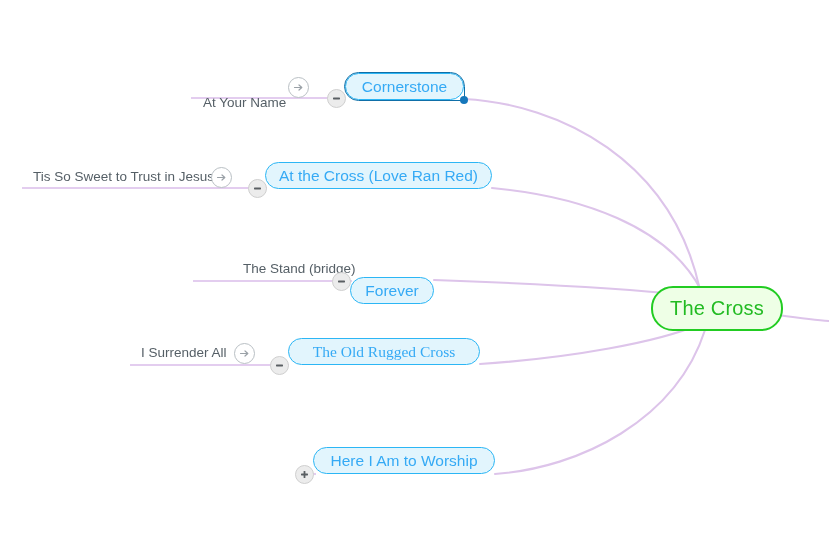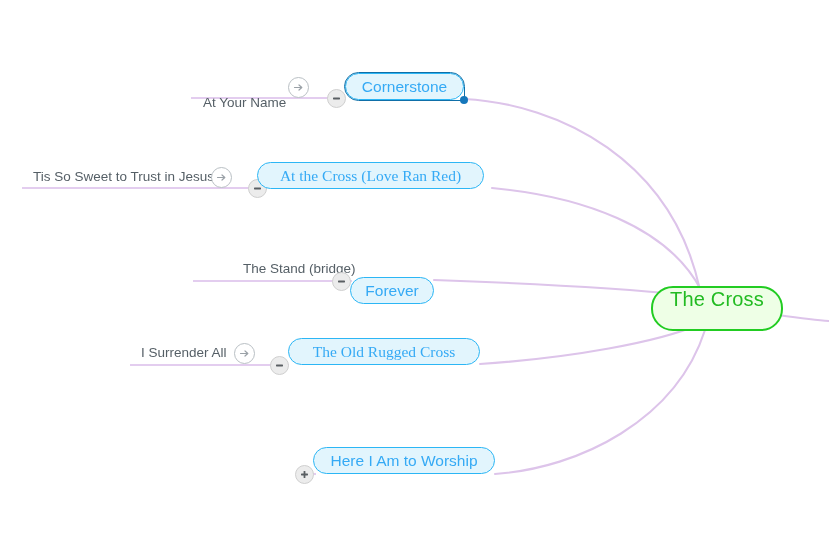--- a/index.html
+++ b/index.html
@@ -31,21 +31,21 @@
   }
 
   
   .root-node {
     position: absolute;
     box-sizing: border-box;
     background: #eeffe6;
     border: 2px solid #22cc22;
     border-radius: 22px;
     display: flex;
-    align-items: flex-start;
+    align-items: center;
     justify-content: center;
     color: #22bb22;
     font-size: 20px;
     letter-spacing: .2px;
     white-space: nowrap;
   }
 
   
   .topic {
     position: absolute;
@@ -179,21 +179,21 @@
       <path d="M2.5,6.5 L9.5,6.5 M7,4 L9.8,6.5 L7,9" fill="none" stroke="#9aa1a7" stroke-width="1.2" stroke-linecap="round" stroke-linejoin="round"></path>
     </svg>
   </div>
 
   <div class="toggle" style="left:248px; top:179px;">
     <svg width="11" height="11" viewBox="0 0 11 11">
       <rect x="2" y="4.6" width="7" height="1.8" rx="0.6" fill="#5a5f63"></rect>
     </svg>
   </div>
 
-  <div class="topic" style="left:257px; top:162px; width:227px;font-family:Liberation Serif, serif;">
+  <div class="topic" style="left:265px; top:162px; width:227px;">
     <span>At the Cross (Love Ran Red)</span>
   </div>
 
   <div class="sub-label" style="left:206px; top:262px;margin-left:37px;">The Stand (bridge)</div>
 
   <div class="toggle" style="left:332px; top:272px;">
     <svg width="11" height="11" viewBox="0 0 11 11">
       <rect x="2" y="4.6" width="7" height="1.8" rx="0.6" fill="#5a5f63"></rect>
     </svg>
   </div>

